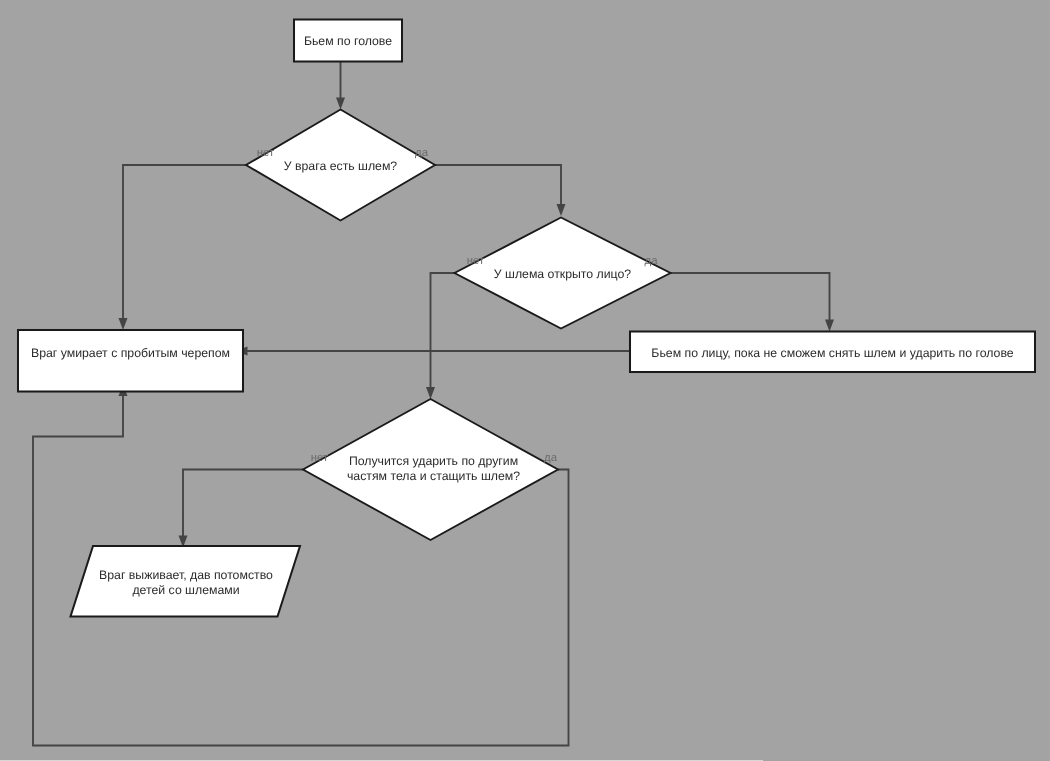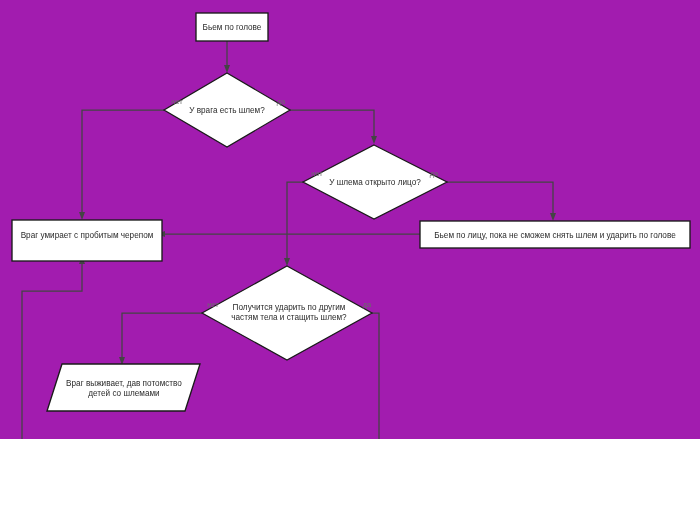--- a/index.html
+++ b/index.html
@@ -6,22 +6,22 @@
     margin: 0;
     padding: 0;
     background: #ffffff;
   }
   body {
     font-family: "Liberation Sans", sans-serif;
   }
   #canvas {
     position: relative;
     width: 700px;
-    height: 439px;
-    background: #a21caf;
+    height: 507px;
+    background: #a3a3a3;
     overflow: hidden;
   }
   #flow-svg {
     position: absolute;
     left: 0;
     top: 0;
     width: 700px;
     height: 507px;
   }
   .node-text {

